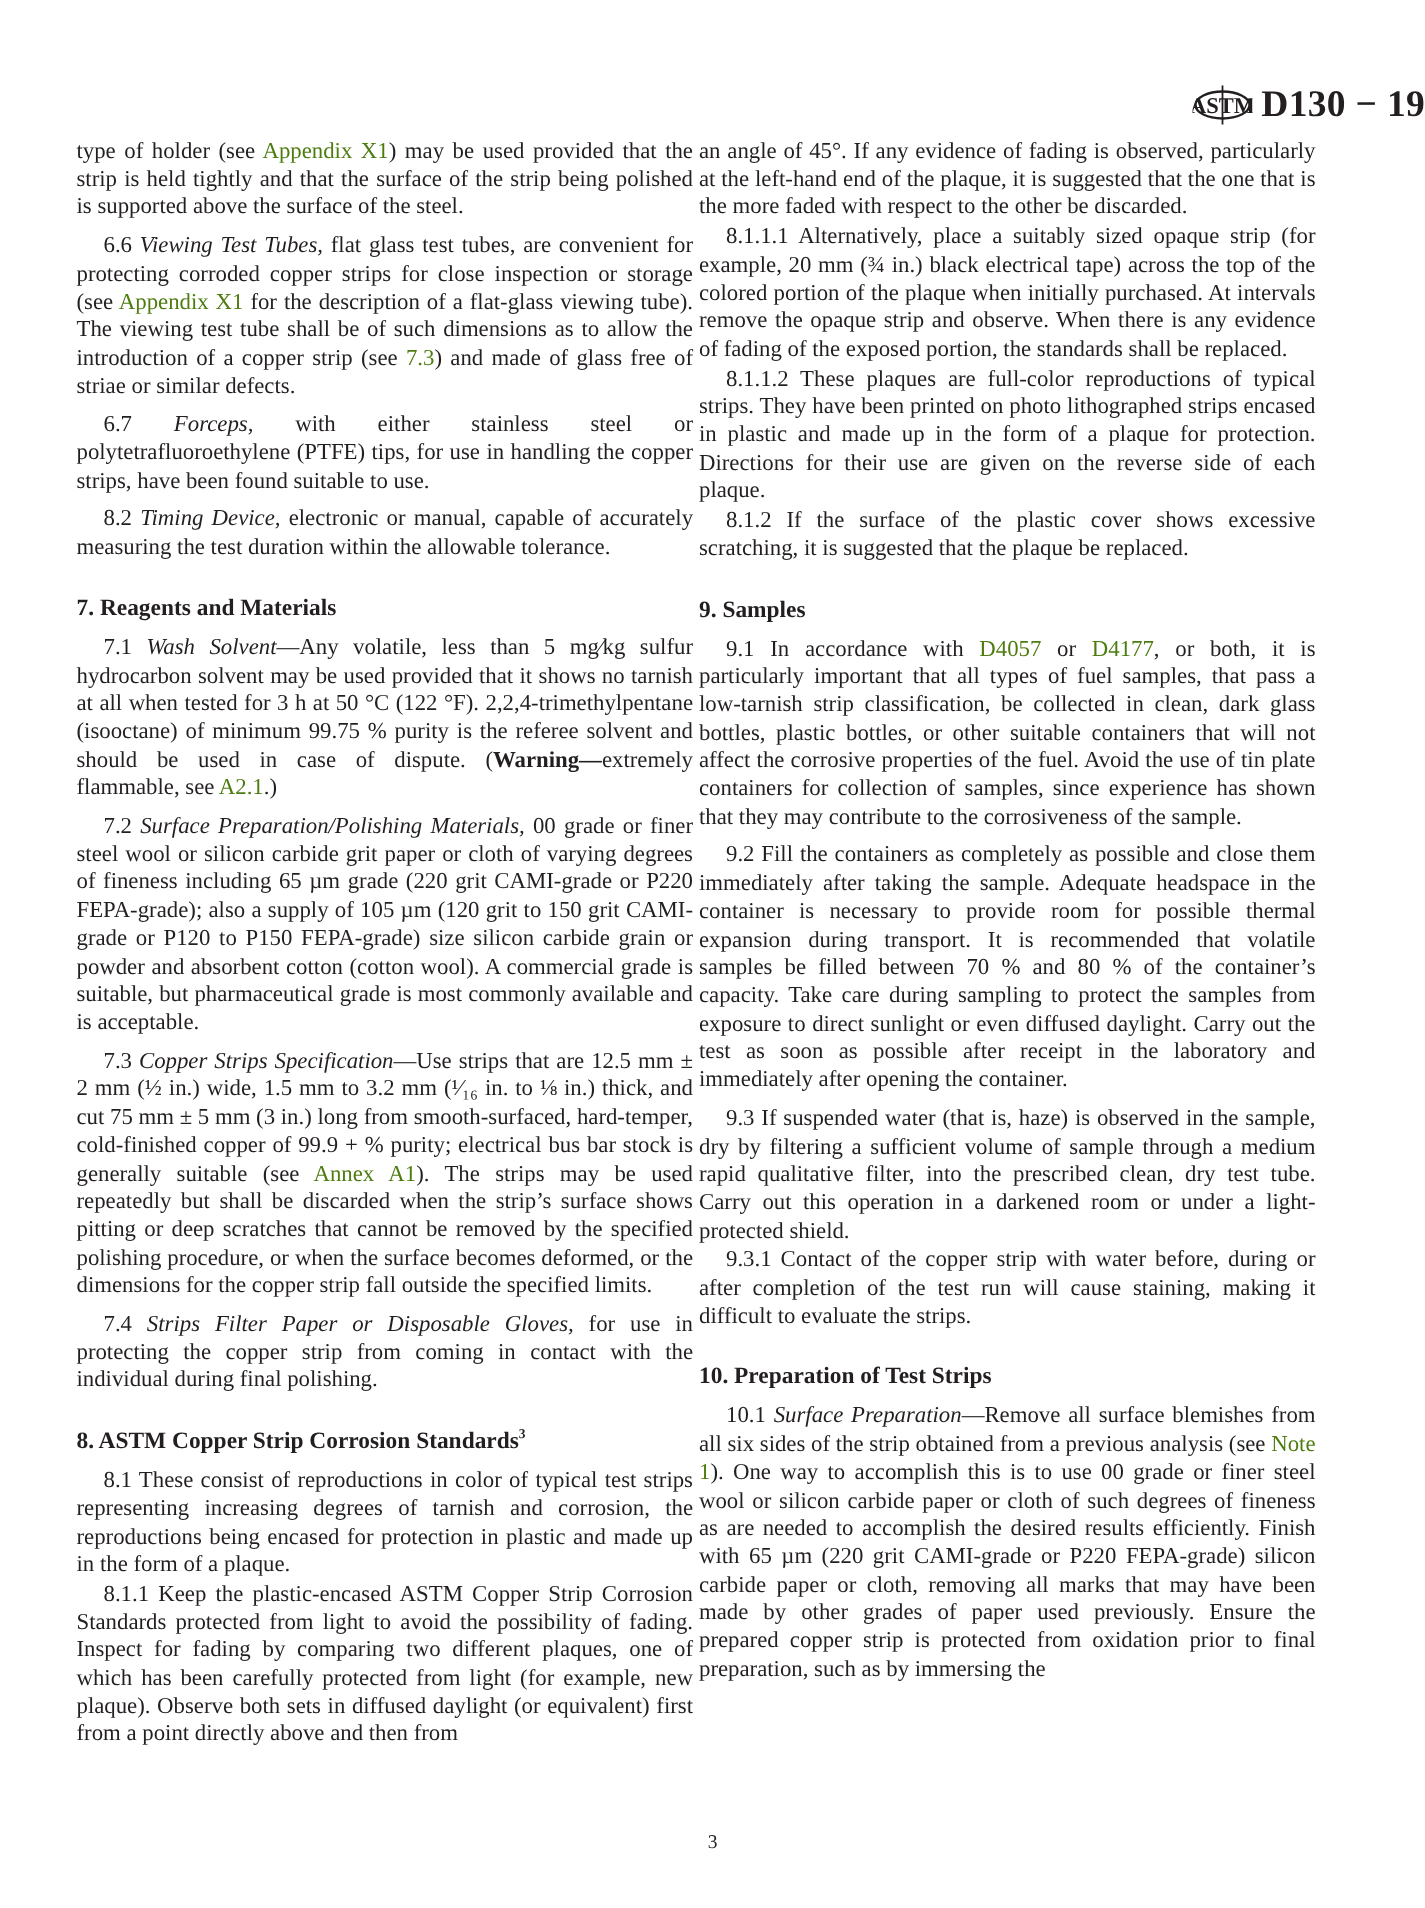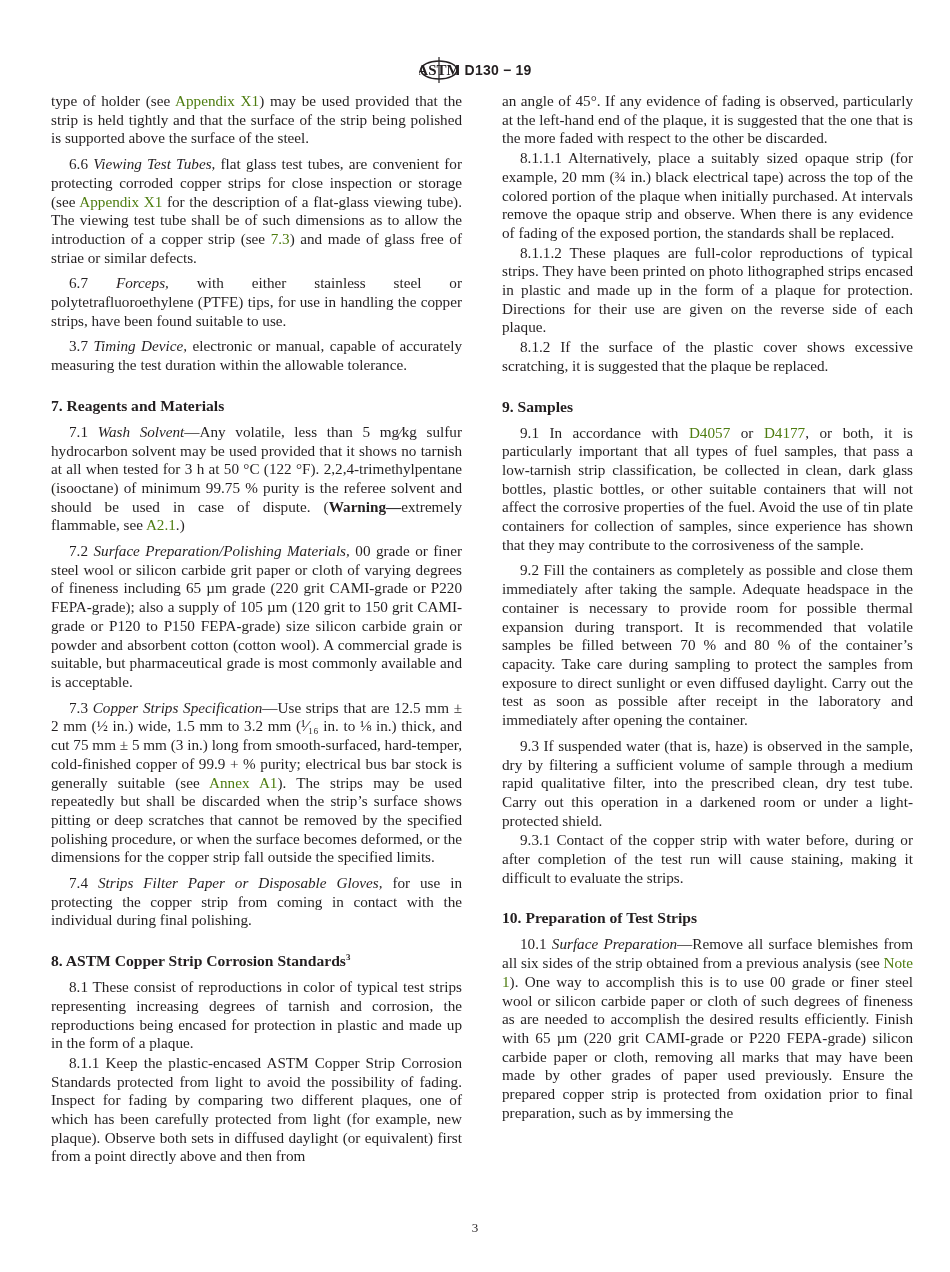--- a/index.html
+++ b/index.html
@@ -1,25 +1,25 @@
 <!DOCTYPE html>
 <html><head>
 <meta charset="utf-8">
 <style>
   html, body { margin:0; padding:0; background:#ffffff; }
   body { width:950px; height:1272px; position:relative; overflow:hidden;
          font-family:"Liberation Serif", "DejaVu Serif", serif; color:#231f20; }
   .header { position:absolute; top:55px; left:0; width:950px; height:30px;
-            display:flex; justify-content:center; align-items:center; gap:6px; }
+            display:flex; justify-content:flex-end; align-items:center; gap:6px; }
   .logo { width:40px; height:28px; }
-  .doc-id { font-family:Liberation Sans, sans-serif; font-weight:bold;
-            font-size:14px; color:#231f20; letter-spacing:0.2px; }
+  .doc-id { font-family:Liberation Serif, serif; font-weight:bold;
+            font-size:25px; color:#231f20; letter-spacing:0.2px; }
   .col { position:absolute; top:92px; width:411px; font-size:15.2px; line-height:18.7px; }
   .col.left { left:51px; }
-  .col.right { left:502px; }
+  .col.right { left:466px; }
   p { margin:0 0 7px 0; text-align:justify; }
   p.ind { text-indent:18px; }
   p.tight { margin-bottom:1px; }
   h2 { font-size:15.6px; font-weight:bold; margin:21px 0 8px 0; line-height:19px; }
   h2 sup { font-size:9px; vertical-align:super; line-height:0; }
   em { font-style:italic; }
   .lnk { color:#4d7c0f; }
   .pagenum { position:absolute; top:1220px; left:0; width:950px; text-align:center;
              font-size:13px; color:#231f20; }
 </style>
@@ -35,21 +35,21 @@
   <span class="doc-id">D130 − 19</span>
 </div>
 
 <div class="col left">
   <p><span>type of holder (see </span><a class="lnk">Appendix X1</a><span>) may be used provided that the strip is held tightly and that the surface of the strip being polished is supported above the surface of the steel.</span></p>
 
   <p class="ind"><span>6.6 </span><em>Viewing Test Tubes,</em><span> flat glass test tubes, are convenient for protecting corroded copper strips for close inspection or storage (see </span><a class="lnk">Appendix X1</a><span> for the description of a flat-glass viewing tube). The viewing test tube shall be of such dimensions as to allow the introduction of a copper strip (see </span><a class="lnk">7.3</a><span>) and made of glass free of striae or similar defects.</span></p>
 
   <p class="ind"><span>6.7 </span><em>Forceps,</em><span> with either stainless steel or polytetrafluoroethylene (PTFE) tips, for use in handling the copper strips, have been found suitable to use.</span></p>
 
-  <p class="ind"><span>3.7 </span><em>Timing Device,</em><span> electronic or manual, capable of accurately measuring the test duration within the allowable tolerance.</span></p>
+  <p class="ind"><span>8.2 </span><em>Timing Device,</em><span> electronic or manual, capable of accurately measuring the test duration within the allowable tolerance.</span></p>
 
   <h2>7.  Reagents and Materials</h2>
 
   <p class="ind"><span>7.1 </span><em>Wash Solvent</em><span>—Any volatile, less than 5 mg⁄kg sulfur hydrocarbon solvent may be used provided that it shows no tarnish at all when tested for 3 h at 50 °C (122 °F). 2,2,4-trimethylpentane (isooctane) of minimum 99.75 % purity is the referee solvent and should be used in case of dispute. (</span><b>Warning—</b><span>extremely flammable, see </span><a class="lnk">A2.1</a><span>.)</span></p>
 
   <p class="ind"><span>7.2 </span><em>Surface Preparation/Polishing Materials,</em><span> 00 grade or finer steel wool or silicon carbide grit paper or cloth of varying degrees of fineness including 65 µm grade (220 grit CAMI-grade or P220 FEPA-grade); also a supply of 105 µm (120 grit to 150 grit CAMI-grade or P120 to P150 FEPA-grade) size silicon carbide grain or powder and absorbent cotton (cotton wool). A commercial grade is suitable, but pharmaceutical grade is most commonly available and is acceptable.</span></p>
 
   <p class="ind"><span>7.3 </span><em>Copper Strips Specification</em><span>—Use strips that are 12.5 mm ± 2 mm (½ in.) wide, 1.5 mm to 3.2 mm (¹⁄₁₆ in. to ⅛ in.) thick, and cut 75 mm ± 5 mm (3 in.) long from smooth-surfaced, hard-temper, cold-finished copper of 99.9 + % purity; electrical bus bar stock is generally suitable (see </span><a class="lnk">Annex A1</a><span>). The strips may be used repeatedly but shall be discarded when the strip’s surface shows pitting or deep scratches that cannot be removed by the specified polishing procedure, or when the surface becomes deformed, or the dimensions for the copper strip fall outside the specified limits.</span></p>
 
   <p class="ind"><span>7.4 </span><em>Strips Filter Paper or Disposable Gloves,</em><span> for use in protecting the copper strip from coming in contact with the individual during final polishing.</span></p>

